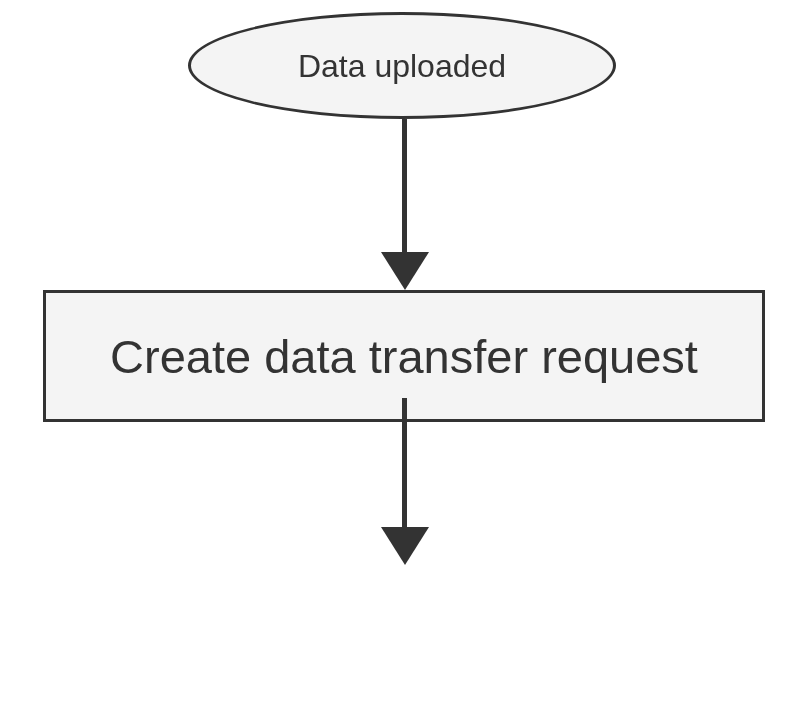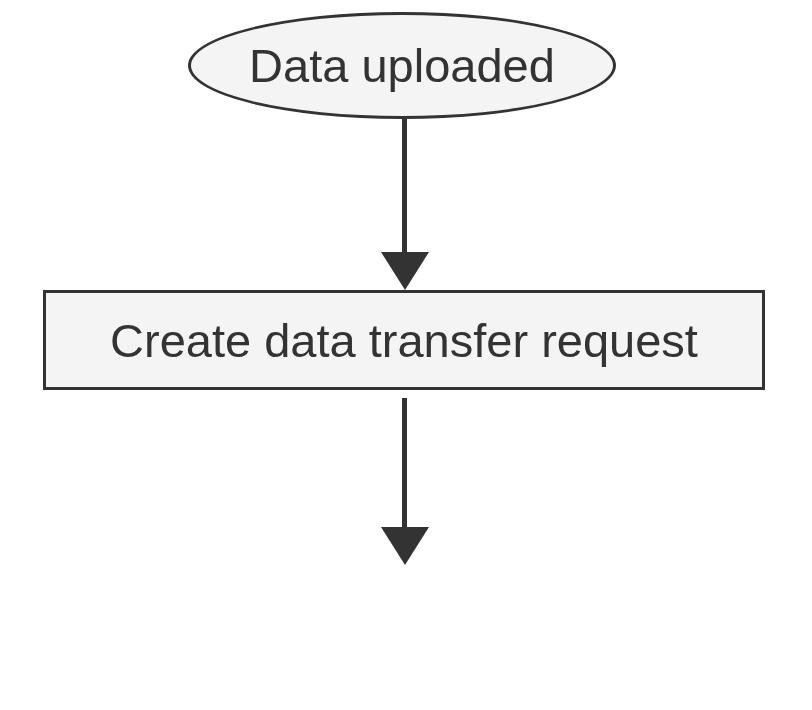--- a/index.html
+++ b/index.html
@@ -30,27 +30,27 @@
   .node span {
     display: block;
     white-space: nowrap;
   }
   .node-ellipse {
     left: 188px;
     top: 12px;
     width: 428px;
     height: 107px;
     border-radius: 50%;
-    font-size: 47px;
+    font-size: 32px;
   }
   .node-rect {
     left: 43px;
     top: 290px;
     width: 722px;
-    height: 100px;
+    height: 132px;
     font-size: 47px;
   }
   .node-circle {
     left: 337px;
     top: 565px;
     width: 138px;
     height: 138px;
     border-radius: 50%;
     font-size: 47px;
   }

